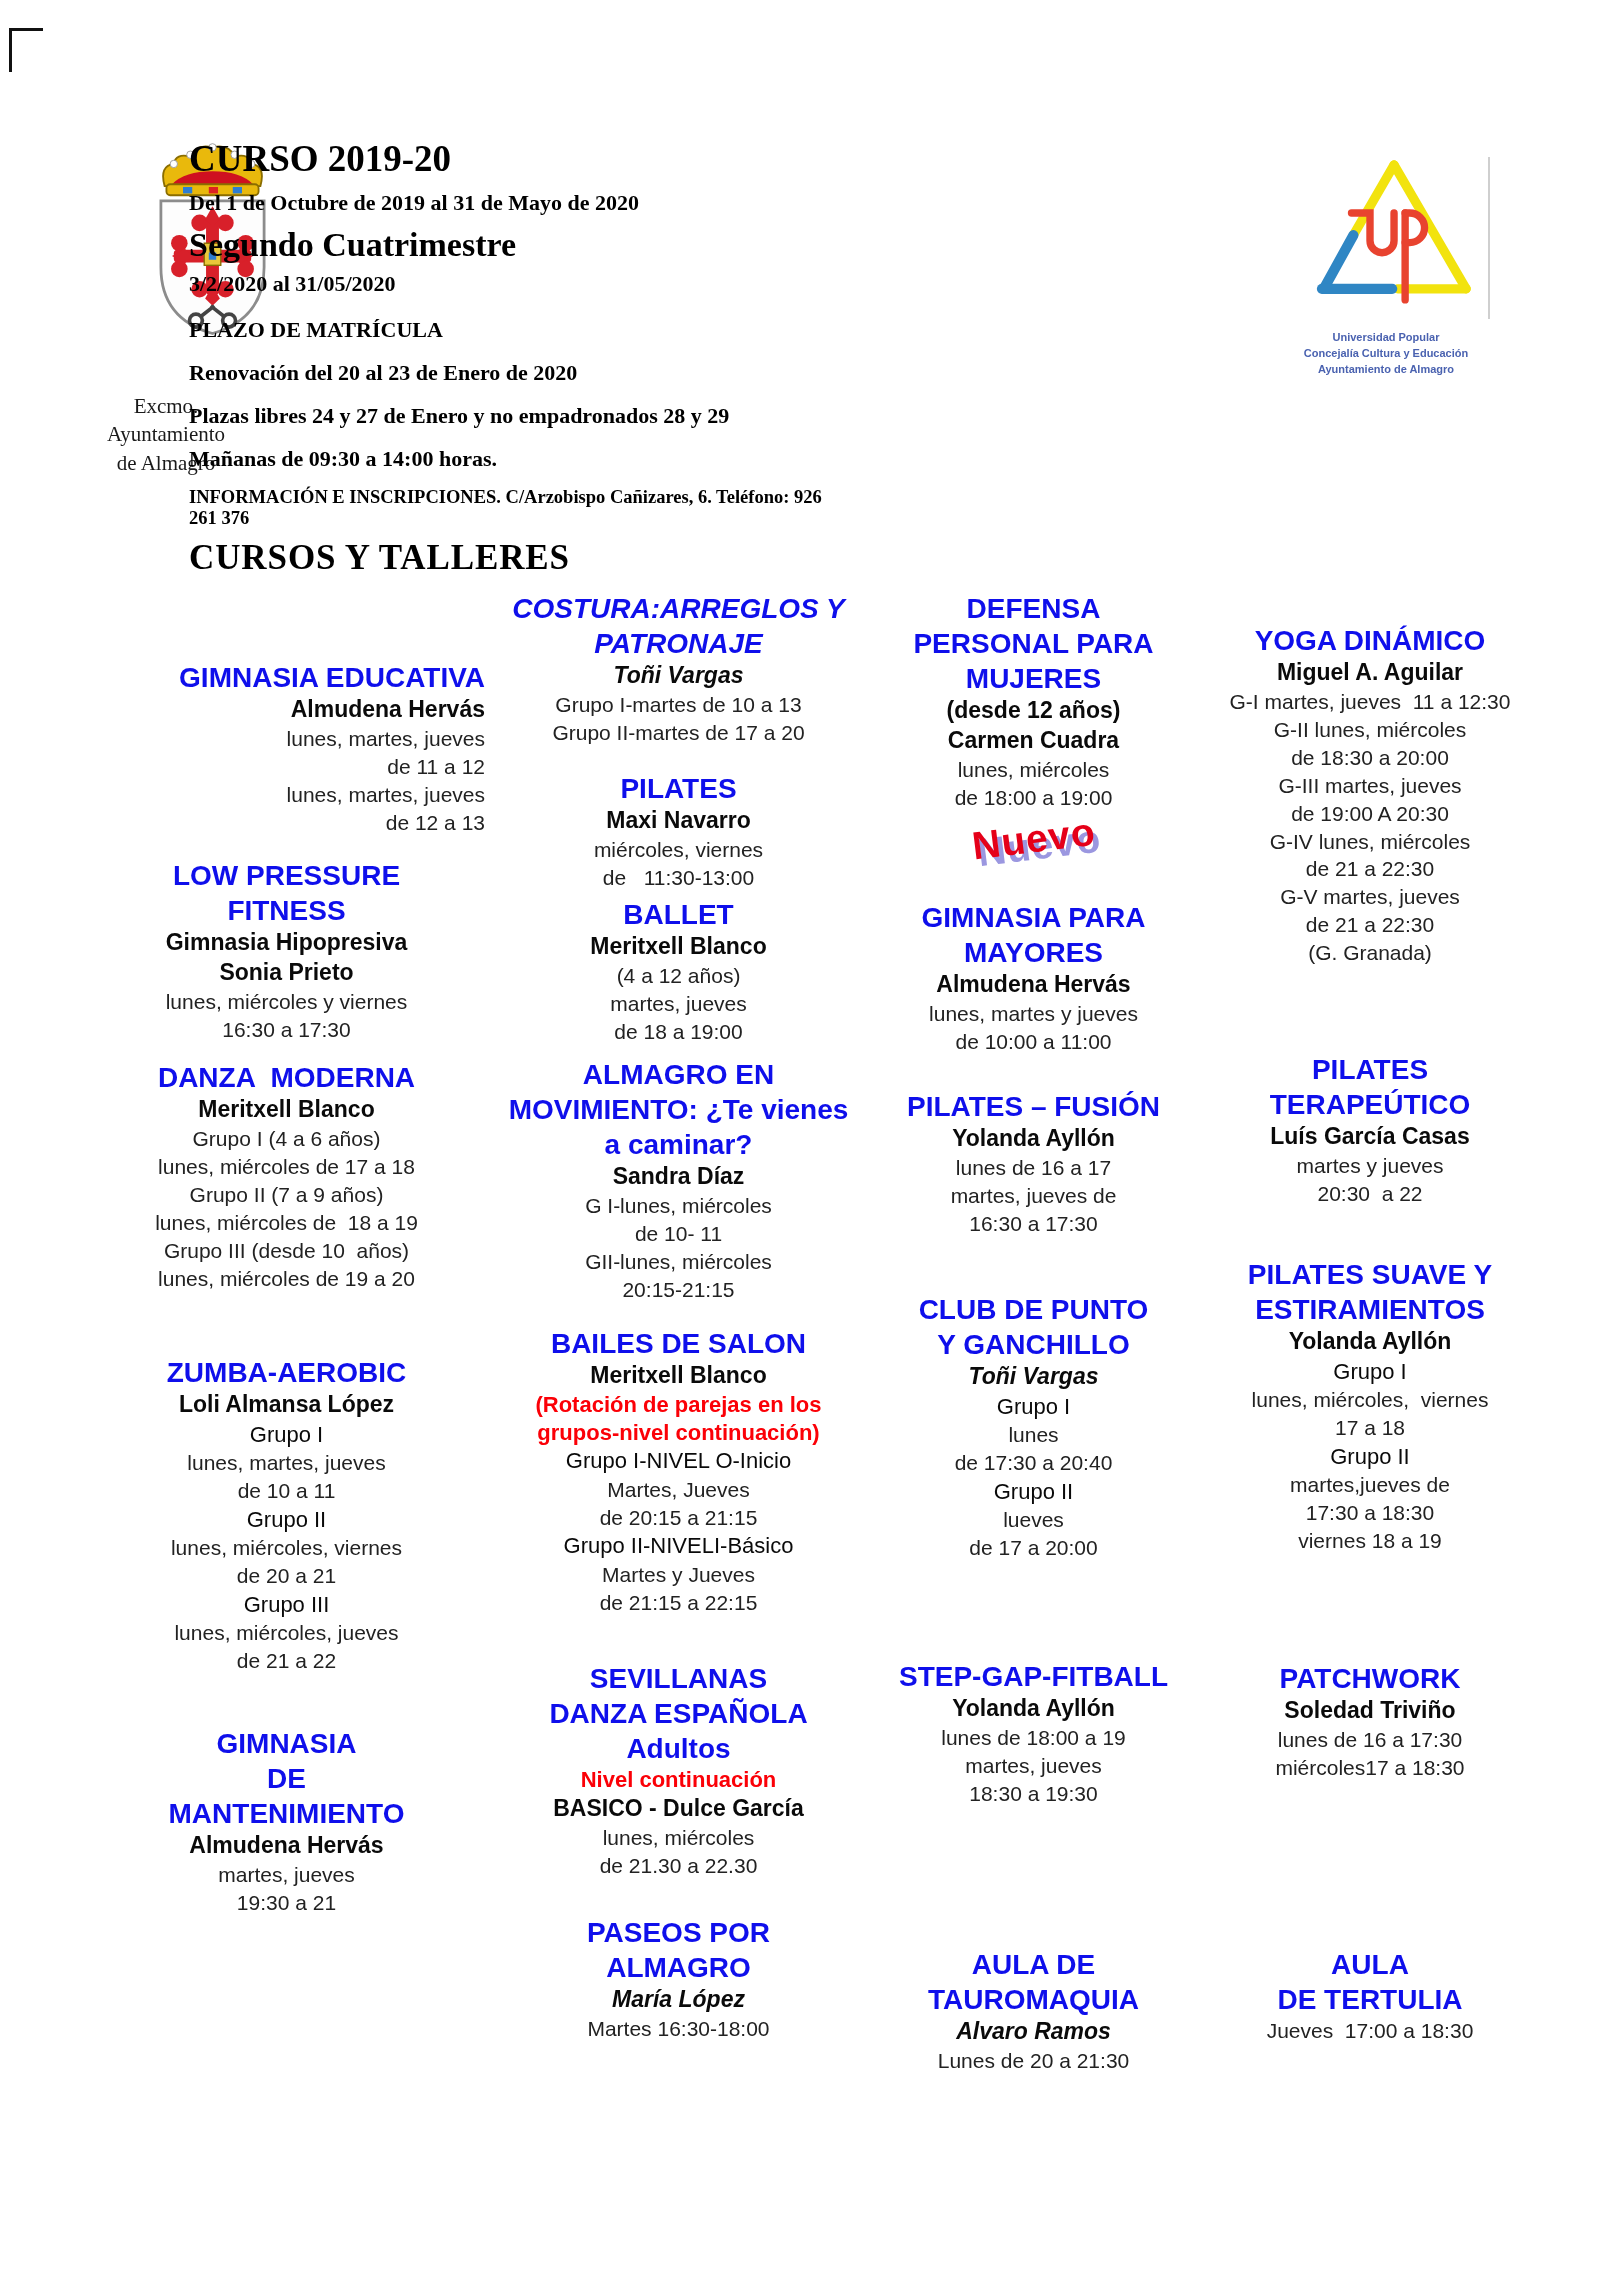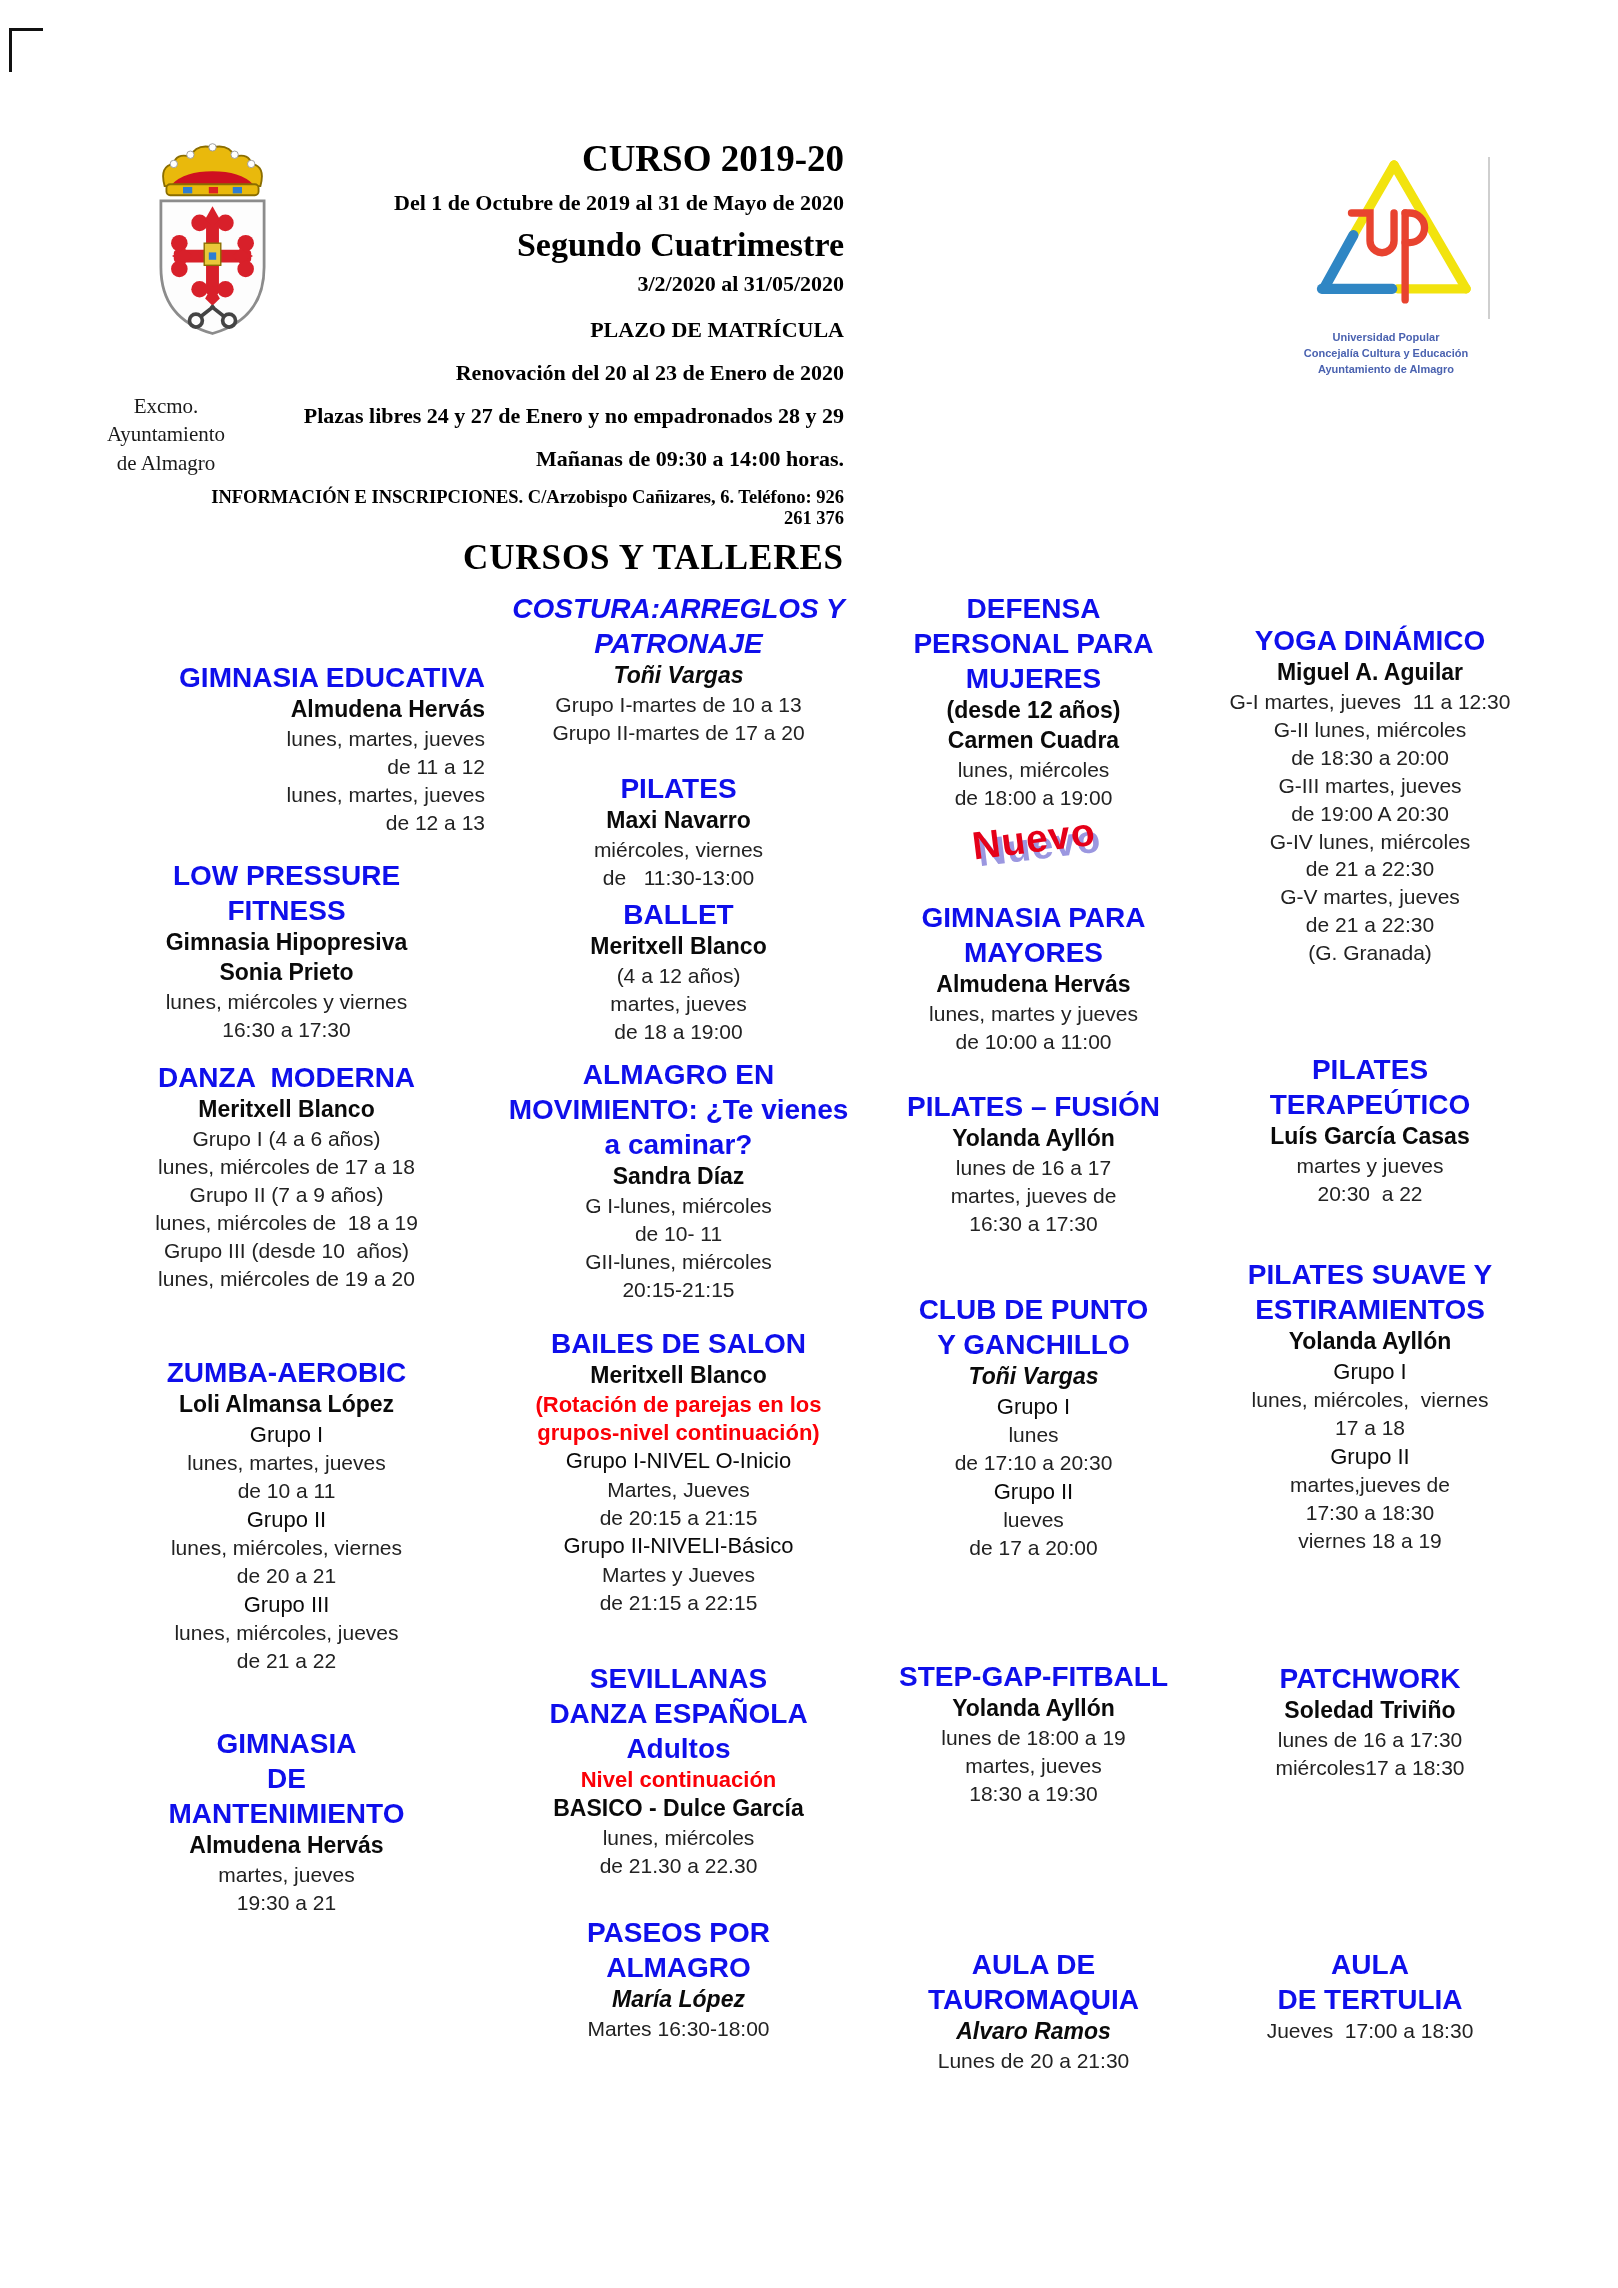--- a/index.html
+++ b/index.html
@@ -17,21 +17,21 @@
   }
   
   .coat{position:absolute;left:148px;top:138px;width:129px;height:203px;}
   .left-caption{
     position:absolute;left:83px;top:392px;width:166px;
     text-align:center;font-family:"Liberation Serif",serif;
     font-size:21px;line-height:1.35;color:#1a1a1a;
   }
   .header-center{
     position:absolute;left:189px;top:138px;width:655px;
-    text-align:right;font-family:"Liberation Serif",serif;color:#000;
+    text-align:left;font-family:"Liberation Serif",serif;color:#000;
   }
   .h-title{font-size:37px;font-weight:700;line-height:1.15;}
   .h-dates{font-size:22px;font-weight:700;margin-top:9.2px;}
   .h-sub{font-size:34px;font-weight:700;margin-top:10px;}
   .h-sub-dates{font-size:22px;font-weight:700;margin-top:7.4px;}
   .h-plazo{font-size:22px;font-weight:700;margin-top:20px;}
   .h-line{font-size:22px;font-weight:700;margin-top:17px;}
   .h-info{font-size:18.5px;font-weight:700;margin-top:14.8px;}
   .h-section{font-size:35px;font-weight:700;margin-top:9.2px;letter-spacing:0.9px;}
   .up-logo{position:absolute;left:1309px;top:152px;width:171px;height:171px;}
@@ -285,21 +285,21 @@
         <div class="ln-p">lunes de 16 a 17</div>
         <div class="ln-p">martes, jueves de</div>
         <div class="ln-p">16:30 a 17:30</div>
       </div>
       <div class="course" style="left: 863px; top: 1292px; width: 341px;">
         <div class="ln-t">CLUB DE PUNTO</div>
         <div class="ln-t">Y GANCHILLO</div>
         <div class="ln-ni">Toñi Vargas</div>
         <div class="ln-b">Grupo I</div>
         <div class="ln-p">lunes</div>
-        <div class="ln-p">de 17:10 a 20:30</div>
+        <div class="ln-p">de 17:30 a 20:40</div>
         <div class="ln-b">Grupo II</div>
         <div class="ln-p">lueves</div>
         <div class="ln-p">de 17 a 20:00</div>
       </div>
       <div class="course" style="left: 863px; top: 1659px; width: 341px;">
         <div class="ln-t">STEP-GAP-FITBALL</div>
         <div class="ln-n">Yolanda Ayllón</div>
         <div class="ln-p">lunes de 18:00 a 19</div>
         <div class="ln-p">martes, jueves</div>
         <div class="ln-p">18:30 a 19:30</div>

